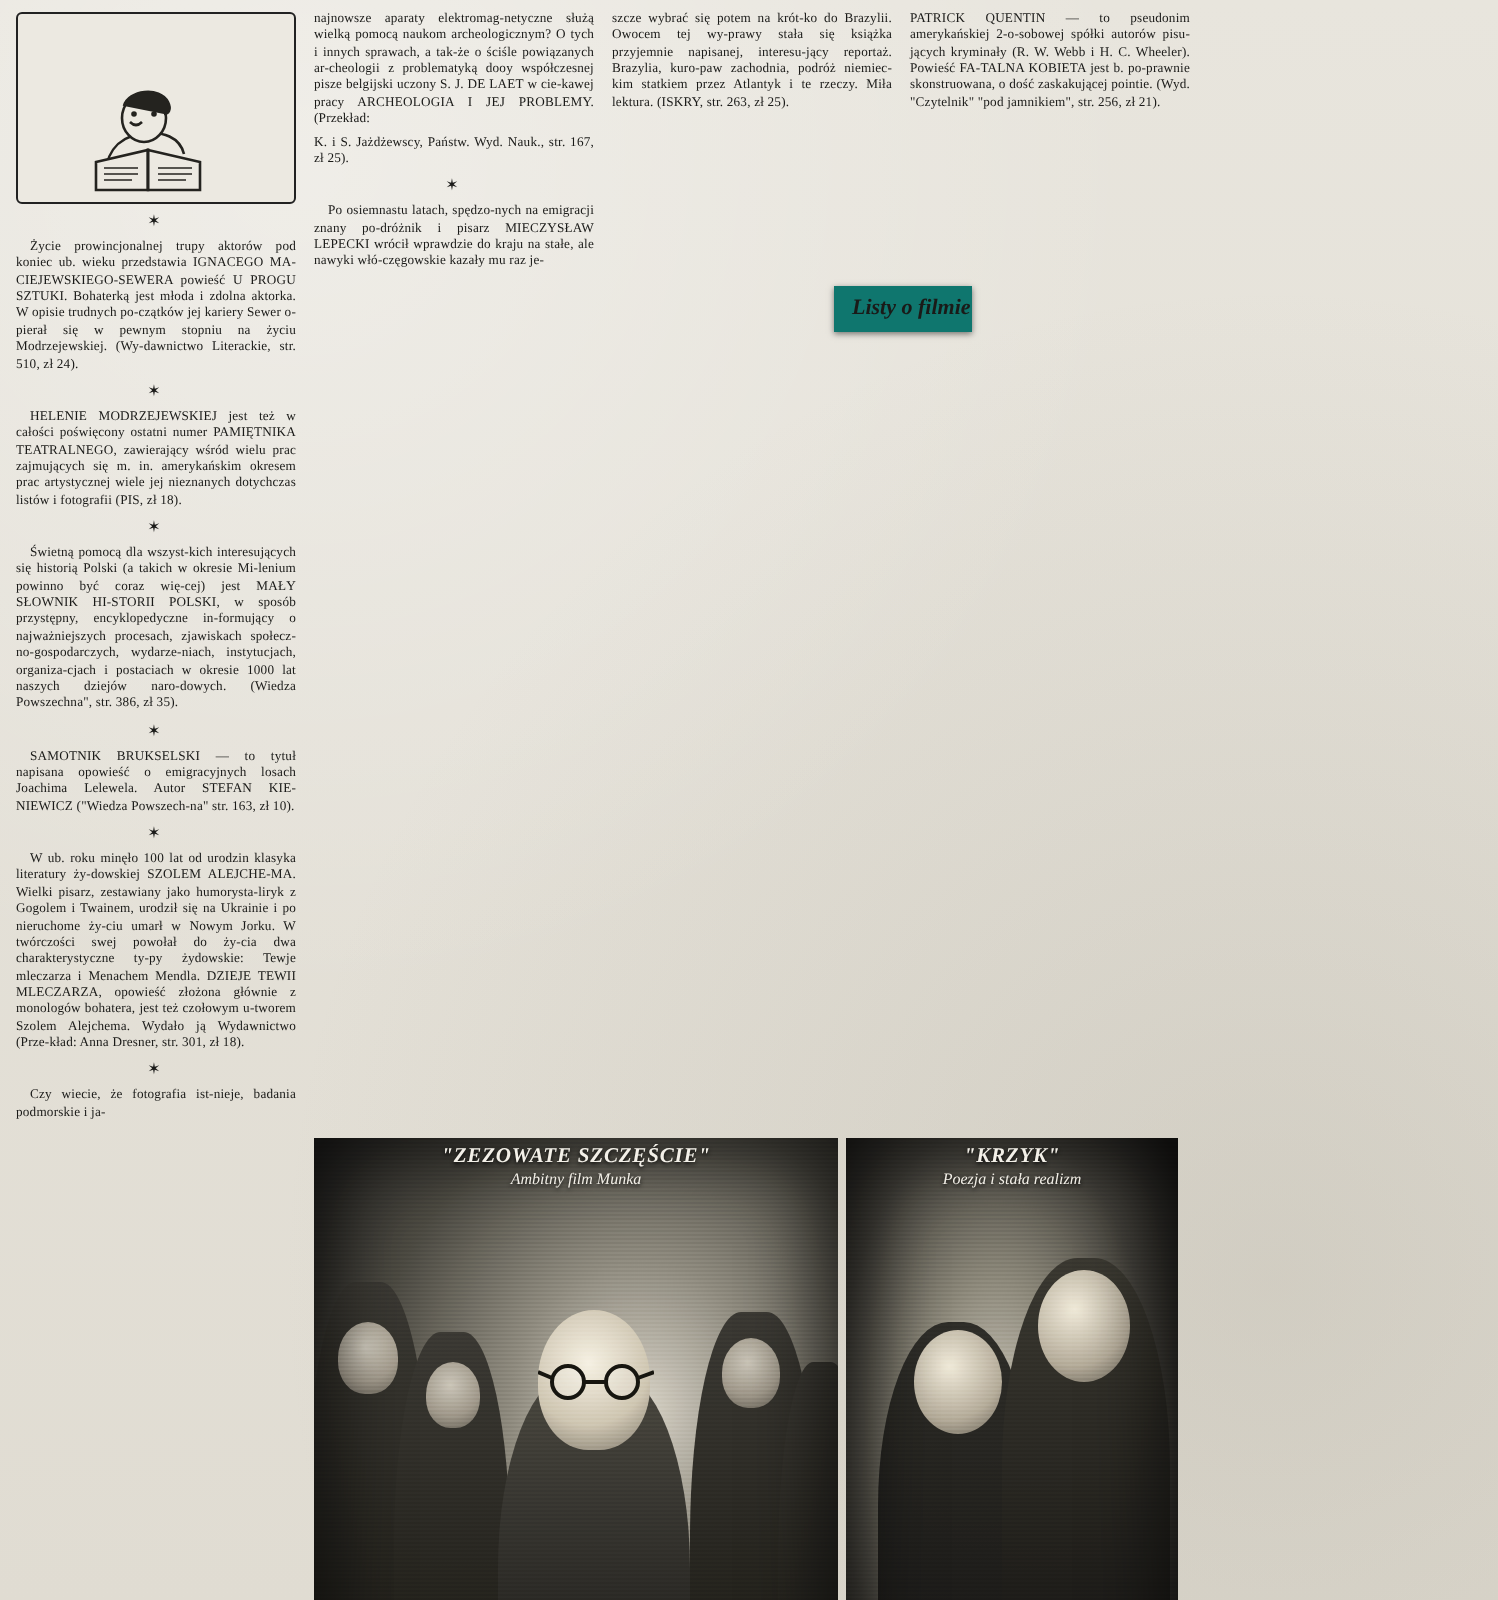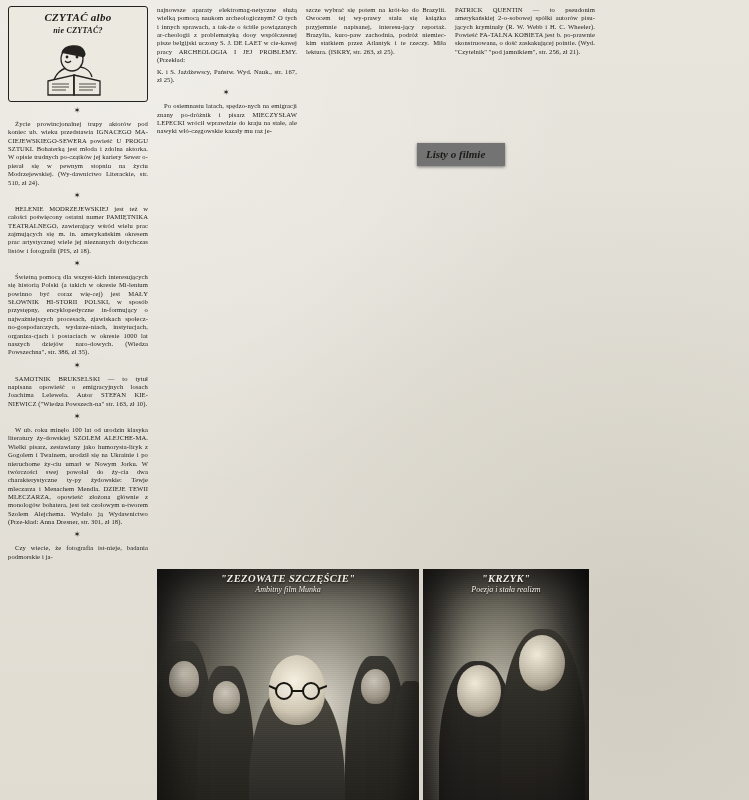--- a/index.html
+++ b/index.html
@@ -169,46 +169,42 @@
   .vig {
     position:absolute; inset:0;
     box-shadow: inset 0 0 34px 12px rgba(0,0,0,0.55);
     pointer-events:none;
     z-index: 2;
   }
   
   .plaque {
     position: absolute;
     z-index: 6;
-    background: #737373;
+    background: #0f766e;
     color: #1a1a18;
-    padding: 5px 20px 6px 9px;
+    padding: 5px 1px 6px 9px;
     font-family: "Liberation Serif", serif;
     font-style: italic;
     font-weight: bold;
     font-size: 11px;
     line-height: 1.1;
     text-align: center;
     box-shadow: 0 1px 3px rgba(0,0,0,0.5);
   }
 </style>
 </head>
 <body>
 
 <div class="page">
   <div class="content">
 
     <div class="top-row">
 
       <div class="col">
         <div class="logo-box">
-          <div class="logo-title">
-            <span>CZYTAĆ albo</span><br>
-            <span class="small">nie CZYTAĆ?</span>
-          </div>
           <div class="logo-art">
             <svg width="120" height="62" viewBox="0 0 120 62">
               <g fill="none" stroke="#24231f" stroke-width="1.3">
                 <path d="M34 56 C34 40 40 32 52 30 C64 28 72 32 74 40"></path>
                 <ellipse cx="54" cy="22" rx="11" ry="12" fill="#ece9e1"></ellipse>
                 <path d="M44 16 C46 8 62 6 66 14 C68 18 66 20 64 20" fill="#24231f"></path>
                 <path d="M47 24 q3 3 6 0"></path>
                 <circle cx="49" cy="20" r="1.4" fill="#24231f" stroke="none"></circle>
                 <circle cx="59" cy="20" r="1.4" fill="#24231f" stroke="none"></circle>
                 <path d="M30 44 L56 38 L56 58 L30 58 Z" fill="#ece9e1"></path>

